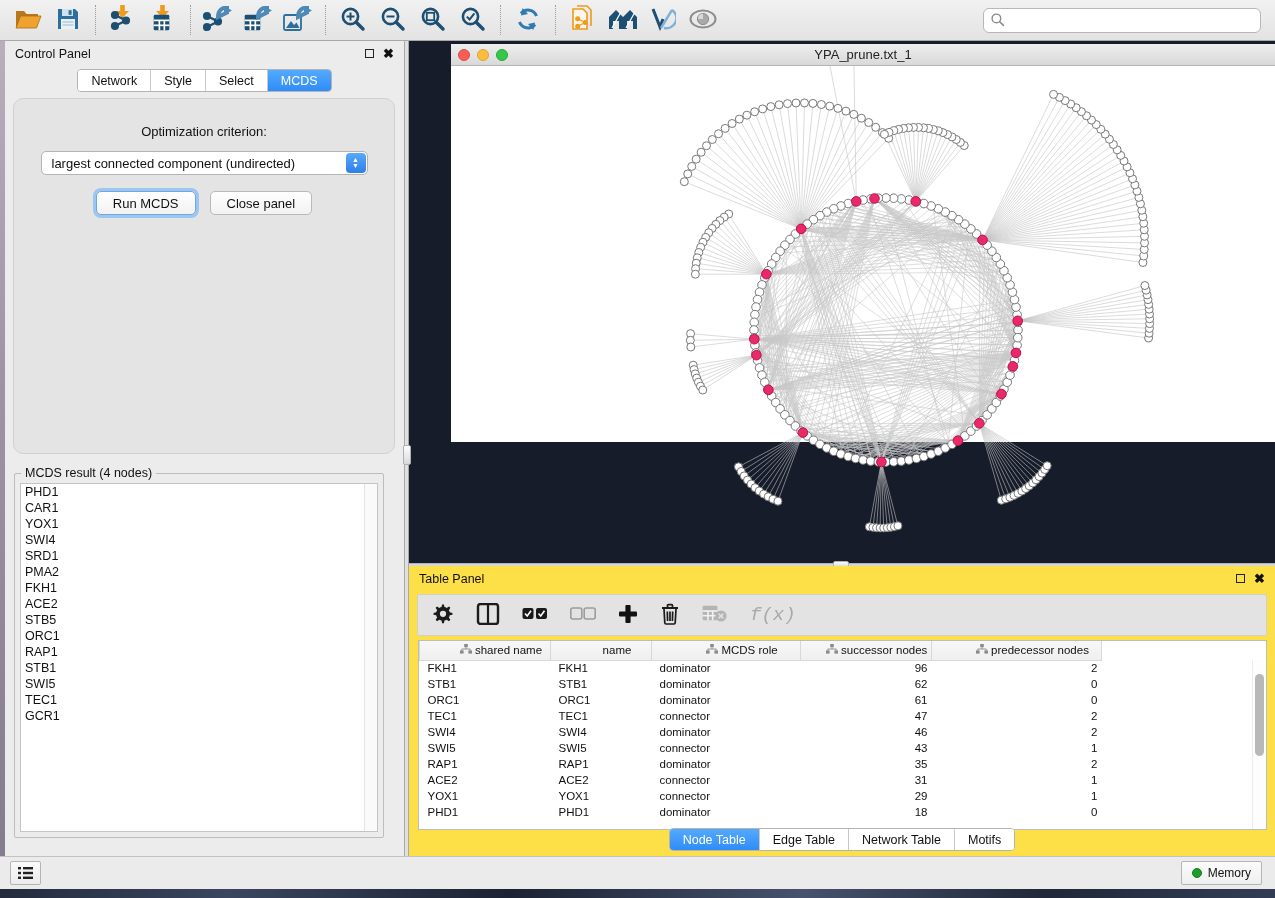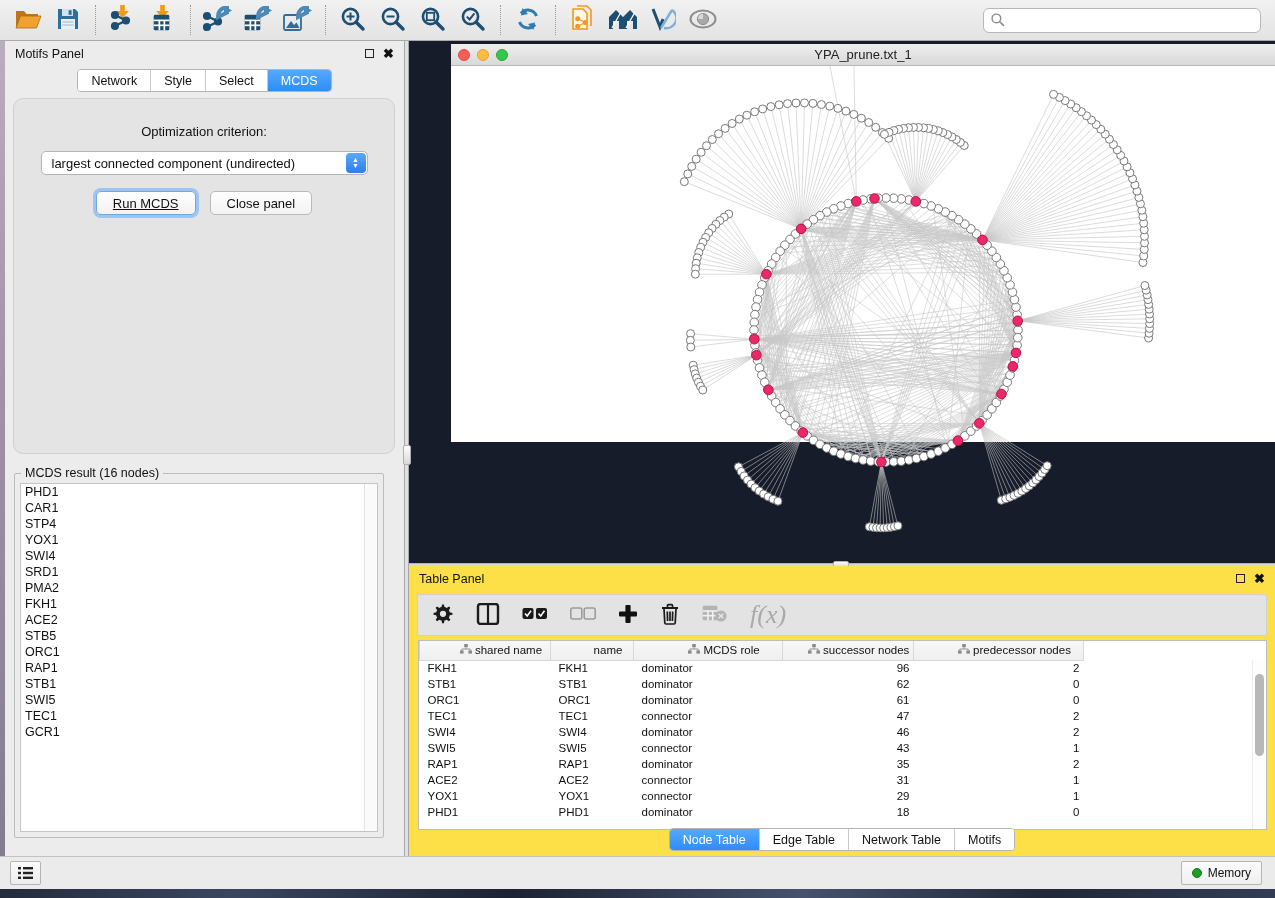--- a/index.html
+++ b/index.html
@@ -46,21 +46,21 @@
   .opt-label { text-align:center; margin-top:25px; font-size:13px; color:#111; }
   .cp-select { position:relative; margin:12px auto 0; width:327px; height:24px; background:#fff;
     border:1px solid #b4b4b4; border-radius:5px; font-size:13px; display:flex; align-items:center;
     padding:0 30px 0 10px; color:#111; }
   .cp-select .stepper { position:absolute; right:1px; top:1px; bottom:1px; width:20px; border-radius:4px;
     background:linear-gradient(#59a9fb,#2e7fe8); color:#fff; display:flex; flex-direction:column;
     align-items:center; justify-content:center; font-size:7px; line-height:6px; }
   .cp-buttons { display:flex; justify-content:center; gap:14px; margin-top:16px; }
   .cp-btn { height:24px; padding:0 16px; font-size:13px; color:#111;
     background:linear-gradient(#ffffff,#f2f2f2); border:1px solid #b9b9b9; border-radius:5px; }
-  .cp-btn.focused { box-shadow:0 0 0 3px #9cc5f2; border-color:#6fa7de;text-decoration:underline; }
+  .cp-btn.focused { box-shadow:0 0 0 3px #9cc5f2; border-color:#6fa7de; }
   .mcds-box { position:absolute; left:9px; width:370px; top:425px; height:372px;
     border:1px solid #bdbdbd; border-radius:2px; background:#ececec; }
   .mcds-box legend { font-size:12.5px; padding:0 4px; margin-left:6px; color:#111; }
   .mcds-list { position:absolute; left:5px; right:5px; top:3px; bottom:5px; background:#fff;
     border:1px solid #c4c4c4; overflow:hidden; font-size:12.5px; color:#111; }
   .mcds-list .row { height:16px; line-height:16px; padding-left:4px; }
   .mcds-scroll { position:absolute; right:0; top:0; bottom:0; width:13px; background:#fafafa;
     border-left:1px solid #e4e4e4; }
 
   
@@ -83,21 +83,21 @@
   .light.yellow { background:#fcbd3f; border:1px solid #dfa133; }
   .light.green { background:#34c84a; border:1px solid #28a738; }
   .mac-title { position:absolute; left:0; right:0; text-align:center; font-size:13px; color:#222; }
   .net-canvas { position:absolute; left:0; right:0; top:22px; bottom:0; background:#fff; }
 
   
   .table-panel { position:absolute; left:409px; right:0; top:566px; height:292px; background:#fde047; }
   .tp-toolbar { position:absolute; left:8px; right:8px; top:28px; height:42px; background:#e3e3e3;
     border:1px solid #d0d0d0; border-radius:2px; display:flex; align-items:center; gap:22px; padding:0 14px; }
   .tp-btn { background:none; border:none; display:flex; align-items:center; }
-  .fx { font-family:Liberation Serif, serif; font-style:italic; font-size:26px; color:#a9a9a9; }
+  .fx { font-family:Liberation Mono, monospace; font-style:italic; font-size:19px; color:#a9a9a9; }
   .table-wrap { position:absolute; left:9px; right:8px; top:74px; height:190px; background:#fff;
     border:1px solid #bdbdbd; overflow:hidden; }
   table.node-table { border-collapse:collapse; table-layout:fixed; width:680px; }
   table.node-table th { height:19px; background:linear-gradient(#f7f7f7,#efefef);
     border:1px solid #d8d8d8; border-top:none; font-size:11.5px; font-weight:normal; color:#111;
     white-space:nowrap; overflow:hidden; }
   table.node-table th .th-inner { display:flex; align-items:center; justify-content:center; gap:3px;padding-left:32px; }
   table.node-table td { height:16px; font-size:11.5px; color:#111; padding:0 4px 0 8px;
     white-space:nowrap; overflow:hidden; }
   td.num { text-align:right; padding-right:16px; }
@@ -310,21 +310,21 @@
           </svg>
       </span>
       <input placeholder="" style="">
     </div>
   </div>
 
   <div class="wall-left"></div>
 
   <div class="control-panel">
     <div class="panel-titlebar">
-      <span>Motifs Panel</span>
+      <span>Control Panel</span>
       <span class="pt-icons">
         <span class="float-glyph"></span>
         <span class="close-glyph">✖</span>
       </span>
     </div>
     <div class="cp-tabs">
       <div class="seg" id="cp-seg">
           <button class="seg-btn">Network</button>
           <button class="seg-btn">Style</button>
           <button class="seg-btn">Select</button>
@@ -339,26 +339,25 @@
             <span>▲</span>
             <span>▼</span>
           </span>
       </div>
       <div class="cp-buttons">
         <button class="cp-btn focused">Run MCDS</button>
         <button class="cp-btn">Close panel</button>
       </div>
     </div>
     <fieldset class="mcds-box">
-      <legend>MCDS result (16 nodes)</legend>
+      <legend>MCDS result (4 nodes)</legend>
       <div class="mcds-list" id="mcds-list">
 
       <div class="row">PHD1</div>
           <div class="row">CAR1</div>
-          <div class="row">STP4</div>
           <div class="row">YOX1</div>
           <div class="row">SWI4</div>
           <div class="row">SRD1</div>
           <div class="row">PMA2</div>
           <div class="row">FKH1</div>
           <div class="row">ACE2</div>
           <div class="row">STB5</div>
           <div class="row">ORC1</div>
           <div class="row">RAP1</div>
           <div class="row">STB1</div>
@@ -1320,21 +1319,21 @@
                         <rect x="0" y="6.4" width="3.6" height="3.2"></rect>
                         <rect x="8.4" y="6.4" width="3.6" height="3.2"></rect>
                       </g>
                       <g stroke="#8a8a8a" stroke-width="0.9" fill="none">
                         <path d="M6 3.2 V5 M1.8 6.4 V5 H10.2 V6.4"></path>
                       </g>
                     </svg></span>
                   <span>shared name</span>
                 </span>
               </th>
-              <th style="width: 83px;">
+              <th style="width: 101px;">
                 <span class="th-inner">
                   <span>name</span>
                 </span>
               </th>
               <th style="width: 149px;">
                 <span class="th-inner">
                   <span><svg width="12" height="10" viewBox="0 0 12 10">
                       <g fill="#8a8a8a">
                         <rect x="4.2" y="0" width="3.6" height="3.2"></rect>
                         <rect x="0" y="6.4" width="3.6" height="3.2"></rect>

